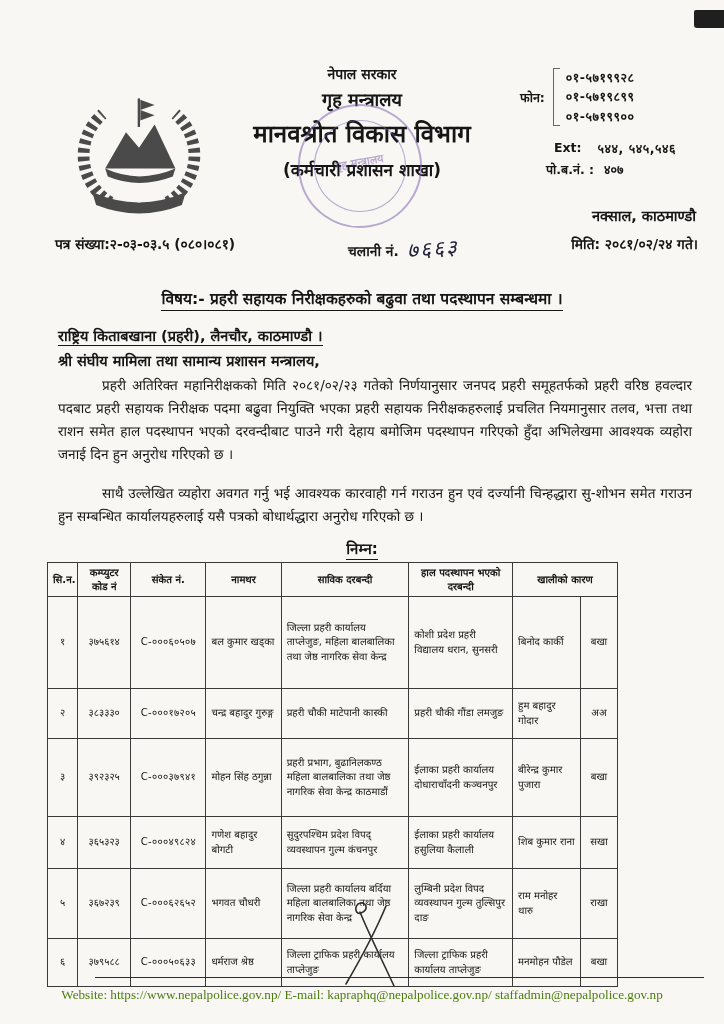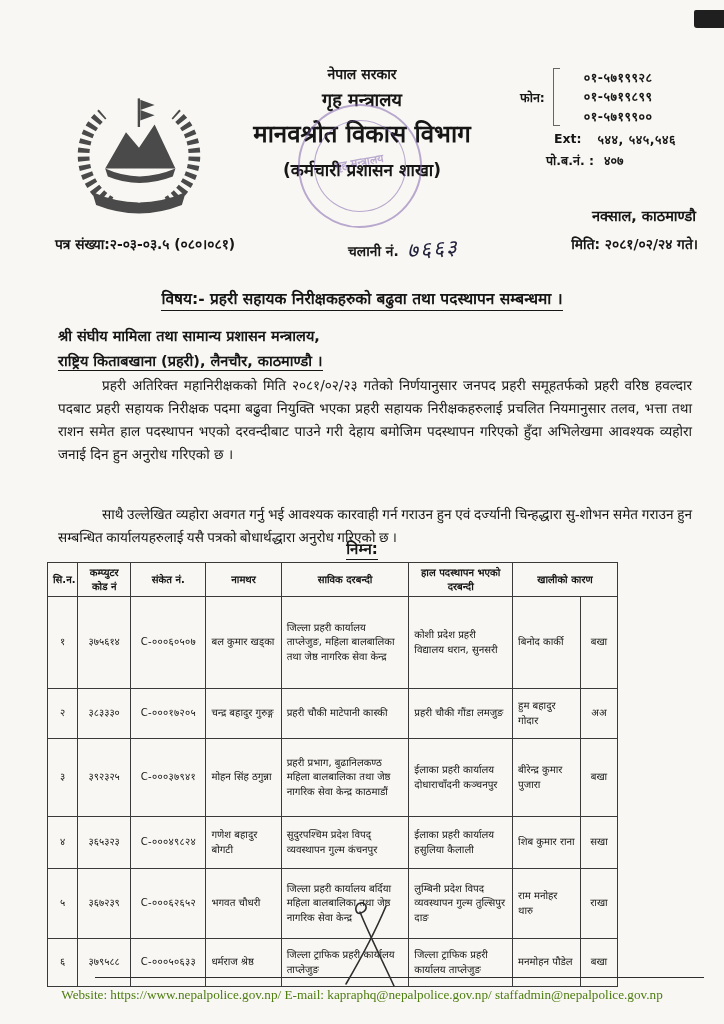--- a/index.html
+++ b/index.html
@@ -21,22 +21,22 @@
   .h-ministry { font-size:18px; font-weight:bold; margin-top:4px; }
   .h-office   { font-size:25px; font-weight:bold; margin-top:4px; letter-spacing:.5px; }
   .h-dept     { font-size:24px; font-weight:bold; margin-top:5px; }
   .h-section  { font-size:17px; font-weight:bold; margin-top:9px; }
 
   
   .head-right { position:absolute; right:14px; top:68px; width:190px; font-size:12.5px; font-weight:bold; }
   .phone-row { display:flex; align-items:center; }
   .phone-label { margin-right:8px; }
   .brace { width:7px; align-self:stretch; border:1.4px solid #666; border-right:none; margin-right:6px; }
-  .phones div { line-height:1.55; letter-spacing:.5px;margin-left:18px; }
-  .ext-row { display:flex; margin-top:5px; padding-left:34px; }
+  .phones div { line-height:1.55; letter-spacing:.5px; }
+  .ext-row { display:flex; margin-top:14px; padding-left:34px; }
   .ext-row .val { margin-left:16px; letter-spacing:.5px; }
   .pob-row { display:flex; margin-top:4px; padding-left:26px; }
   .pob-row .val { margin-left:10px; }
   .location { position:absolute; right:28px; top:205px; font-size:14.5px; font-weight:bold; }
 
   
   .stamp { position:absolute; left:298px; top:104px; width:124px; height:124px;
     color:#7b5caa; opacity:.5; transform:rotate(-10deg); pointer-events:none; }
   .stamp .ring { position:absolute; inset:0; border:2px solid currentColor; border-radius:50%; }
   .stamp .ring2 { position:absolute; inset:16px; border:1.2px solid currentColor; border-radius:50%; }
@@ -55,21 +55,21 @@
 
   .subject { position:absolute; top:287px; left:0; width:100%; text-align:center; }
   .subject span { font-size:15.5px; font-weight:bold; border-bottom:1.6px solid #161616; padding-bottom:2px; }
 
   .recipient { position:absolute; top:324px; left:58px; font-size:14.5px; font-weight:bold; line-height:1.75; }
   .recipient .u { border-bottom:1.5px solid #161616; padding-bottom:1px; }
 
   .para { position:absolute; left:58px; right:32px; text-align:justify;
     font-size:13.6px; line-height:1.7; text-indent:44px; }
   .para1 { top:374px; }
-  .para2 { top:503px;font-family:Liberation Serif, serif; }
+  .para2 { top:482px; }
 
   .listlabel { position:absolute; top:538px; left:0; width:100%; text-align:center; }
   .listlabel span { font-size:15px; font-weight:bold; border-bottom:1.5px solid #161616; padding-bottom:1px; }
 
   
   table.placement { position:absolute; top:562px; left:47px; width:571px;
     border-collapse:collapse; table-layout:fixed; font-size:10px; }
   .placement th, .placement td { border:1.2px solid #3a3a3a; padding:3px 5px; vertical-align:middle; }
   .placement th { font-weight:bold; text-align:center; line-height:1.35; }
   .placement td { line-height:1.45; }
@@ -158,22 +158,22 @@
       <span class="chalani-val">७६६३</span>
     </span>
     <span>मिति: २०८१/०२/२४ गते।</span>
   </div>
 
   <div class="subject">
     <span>विषय:- प्रहरी सहायक निरीक्षकहरुको बढुवा तथा पदस्थापन सम्बन्धमा ।</span>
   </div>
 
   <div class="recipient">
+    <div><span class="u">राष्ट्रिय किताबखाना (प्रहरी), लैनचौर, काठमाण्डौ ।</span></div>
     <div>श्री संघीय मामिला तथा सामान्य प्रशासन मन्त्रालय,</div>
-    <div><span class="u">राष्ट्रिय किताबखाना (प्रहरी), लैनचौर, काठमाण्डौ ।</span></div>
   </div>
 
   <div class="para para1">प्रहरी अतिरिक्त महानिरीक्षकको मिति २०८१/०२/२३ गतेको निर्णयानुसार जनपद प्रहरी समूहतर्फको प्रहरी वरिष्ठ हवल्दार पदबाट प्रहरी सहायक निरीक्षक पदमा बढुवा नियुक्ति भएका प्रहरी सहायक निरीक्षकहरुलाई प्रचलित नियमानुसार तलव, भत्ता तथा राशन समेत हाल पदस्थापन भएको दरवन्दीबाट पाउने गरी देहाय बमोजिम पदस्थापन गरिएको हुँदा अभिलेखमा आवश्यक व्यहोरा जनाई दिन हुन अनुरोध गरिएको छ ।</div>
   <div class="para para2">साथै उल्लेखित व्यहोरा अवगत गर्नु भई आवश्यक कारवाही गर्न गराउन हुन एवं दर्ज्यानी चिन्हद्धारा सु-शोभन समेत गराउन हुन सम्बन्धित कार्यालयहरुलाई यसै पत्रको बोधार्थद्धारा अनुरोध गरिएको छ ।</div>
 
   <div class="listlabel">
     <span>निम्न:</span>
   </div>
 
   <table class="placement">

